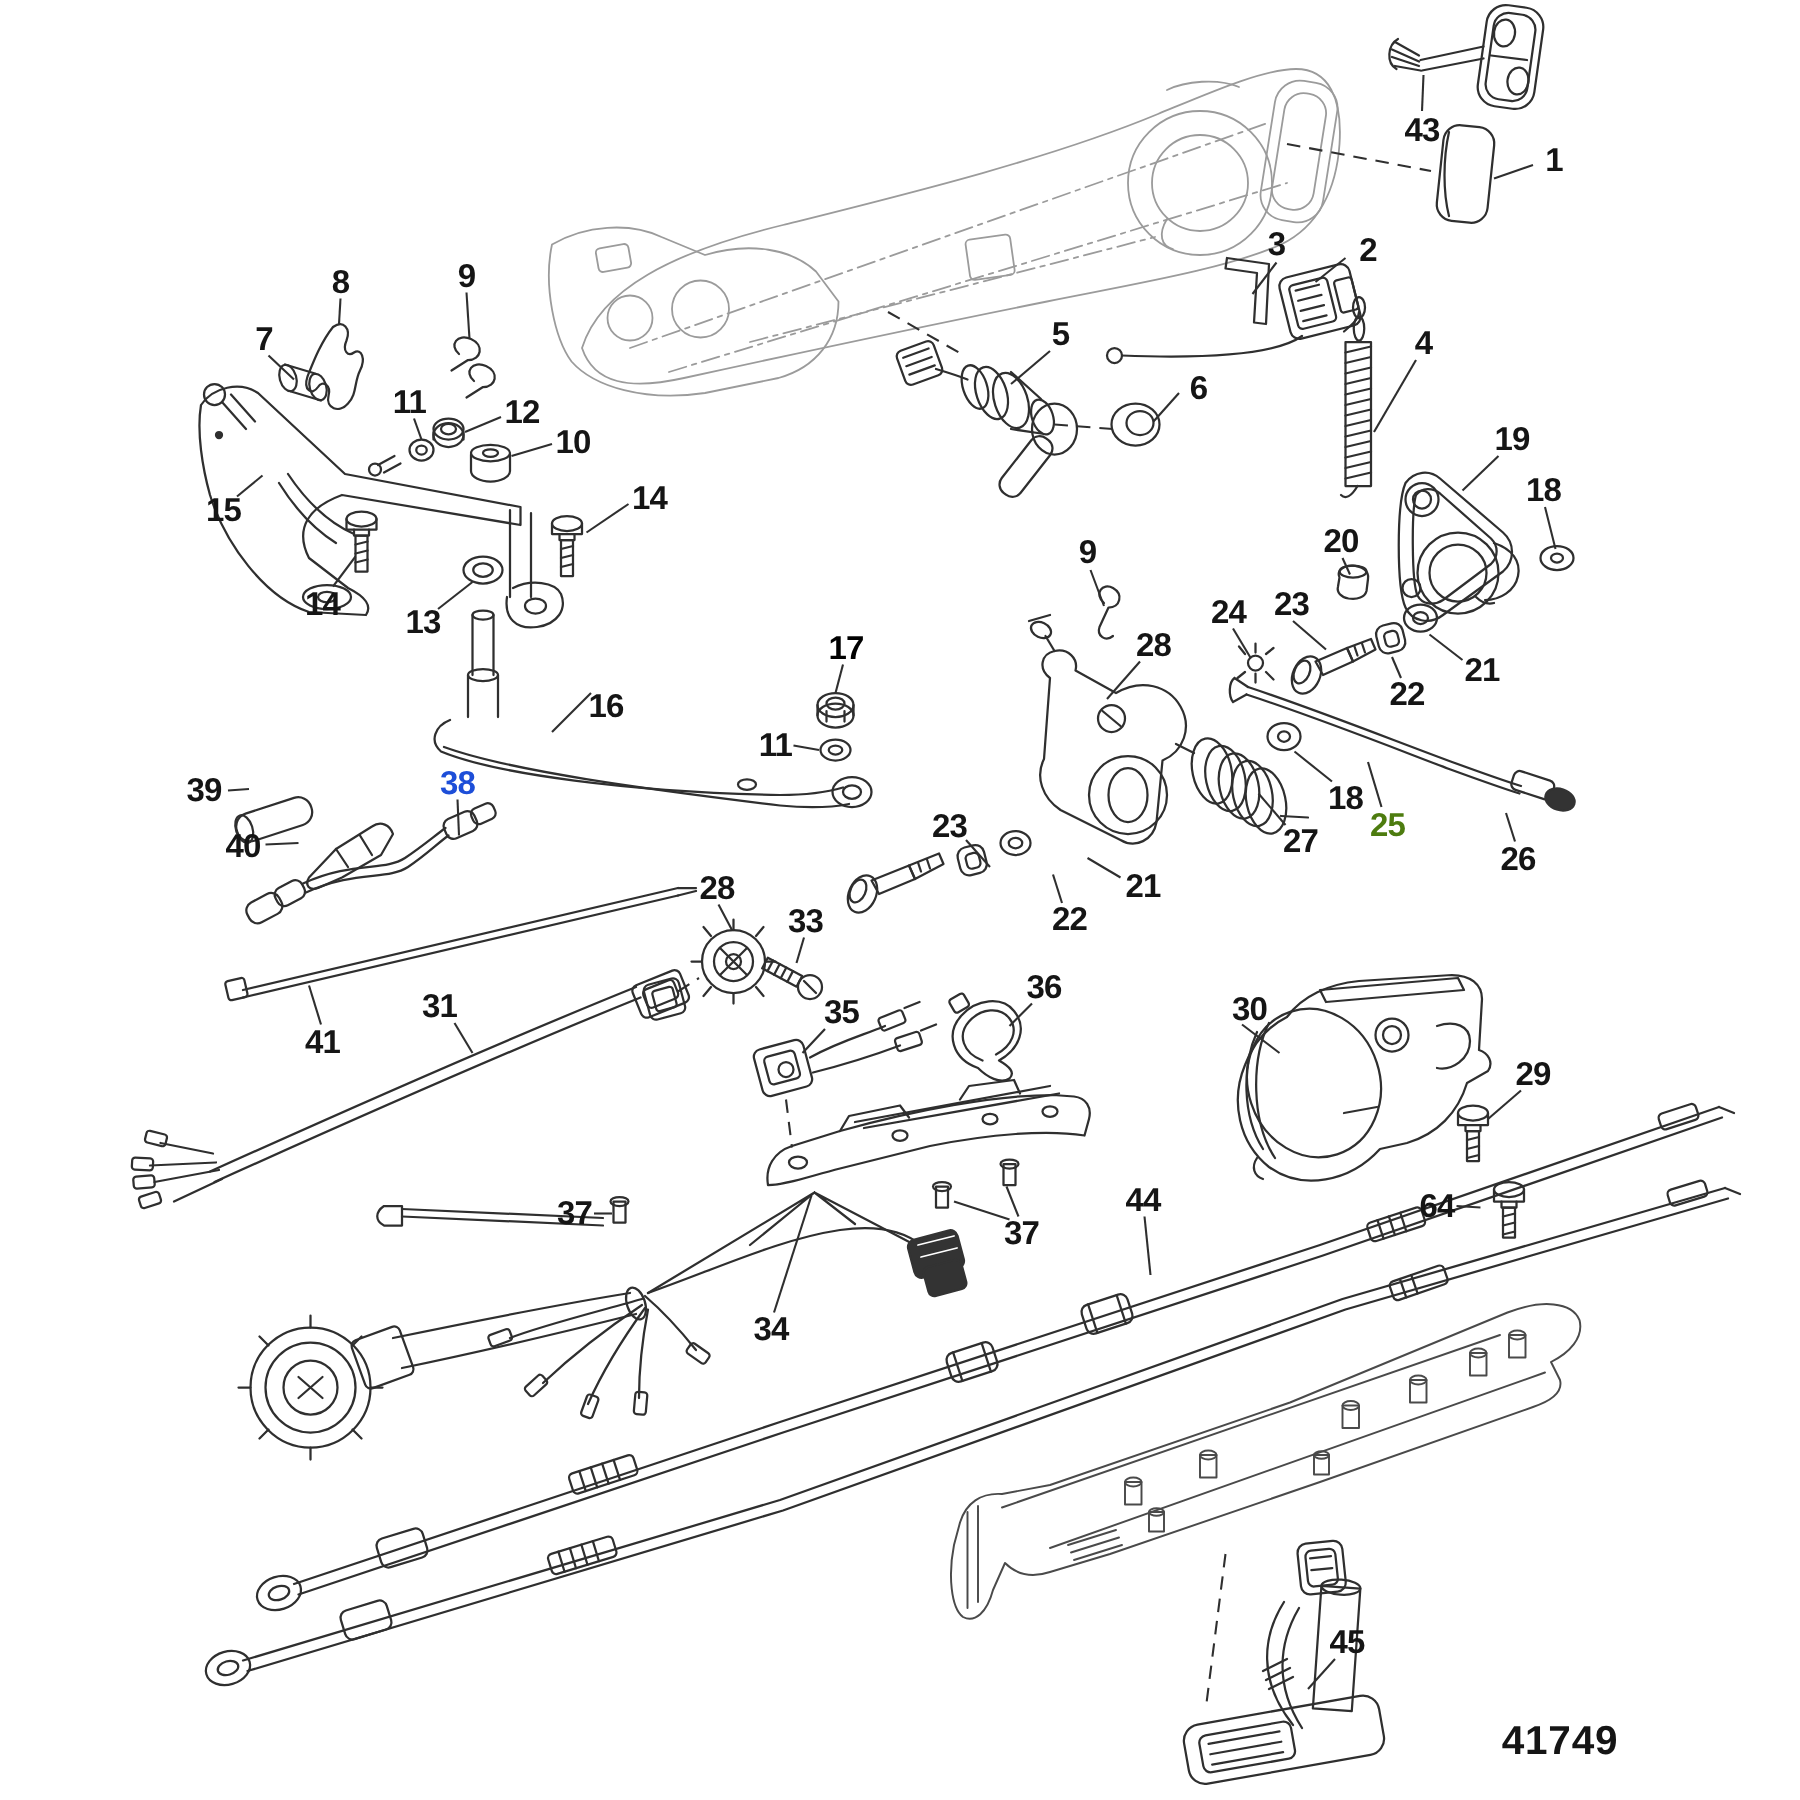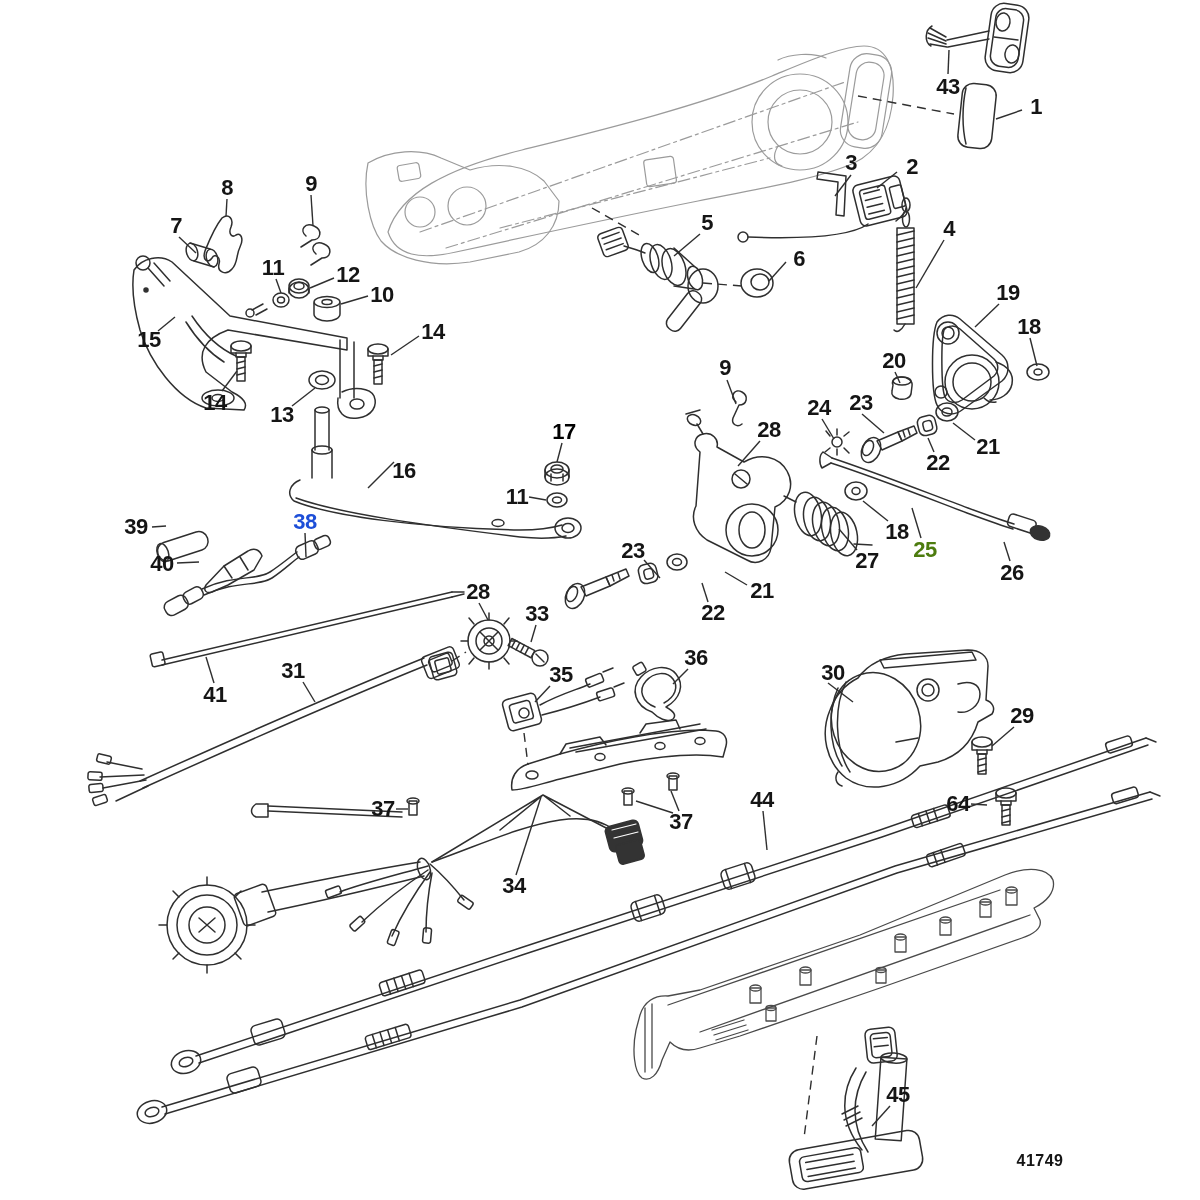--- a/index.html
+++ b/index.html
@@ -3,21 +3,21 @@
 <meta charset="utf-8">
 <style>
   html,body{margin:0;padding:0;background:#ffffff;}
   .stage{position:relative;width:1200px;height:1200px;background:#ffffff;overflow:hidden;
          font-family:"Liberation Sans", sans-serif;}
   svg.art{position:absolute;left:0;top:0;}
   #leader-svg{position:absolute;left:0;top:0;z-index:3;}
   #callout-layer{position:absolute;left:0;top:0;width:100%;height:100%;z-index:4;}
   .callout{position:absolute;transform:translate(-50%,-50%);font-weight:700;font-size:22px;
            letter-spacing:-0.5px;color:#151515;line-height:1;white-space:nowrap;}
-  .drawing-number{position:absolute;transform:translate(-50%,-50%);font-weight:700;font-size:16px;
+  .drawing-number{position:absolute;transform:translate(-50%,-50%);font-weight:700;font-size:27px;
            color:#151515;letter-spacing:0.5px;z-index:4;}
   .art *{vector-effect:non-scaling-stroke;}
 </style>
 </head>
 <body>
 
 <div class="stage">
 
   <svg class="art" width="1200" height="1200" viewBox="0 0 1200 1200" fill="none" stroke="#2f2f2f" stroke-width="1.5" stroke-linecap="round" stroke-linejoin="round">
 

